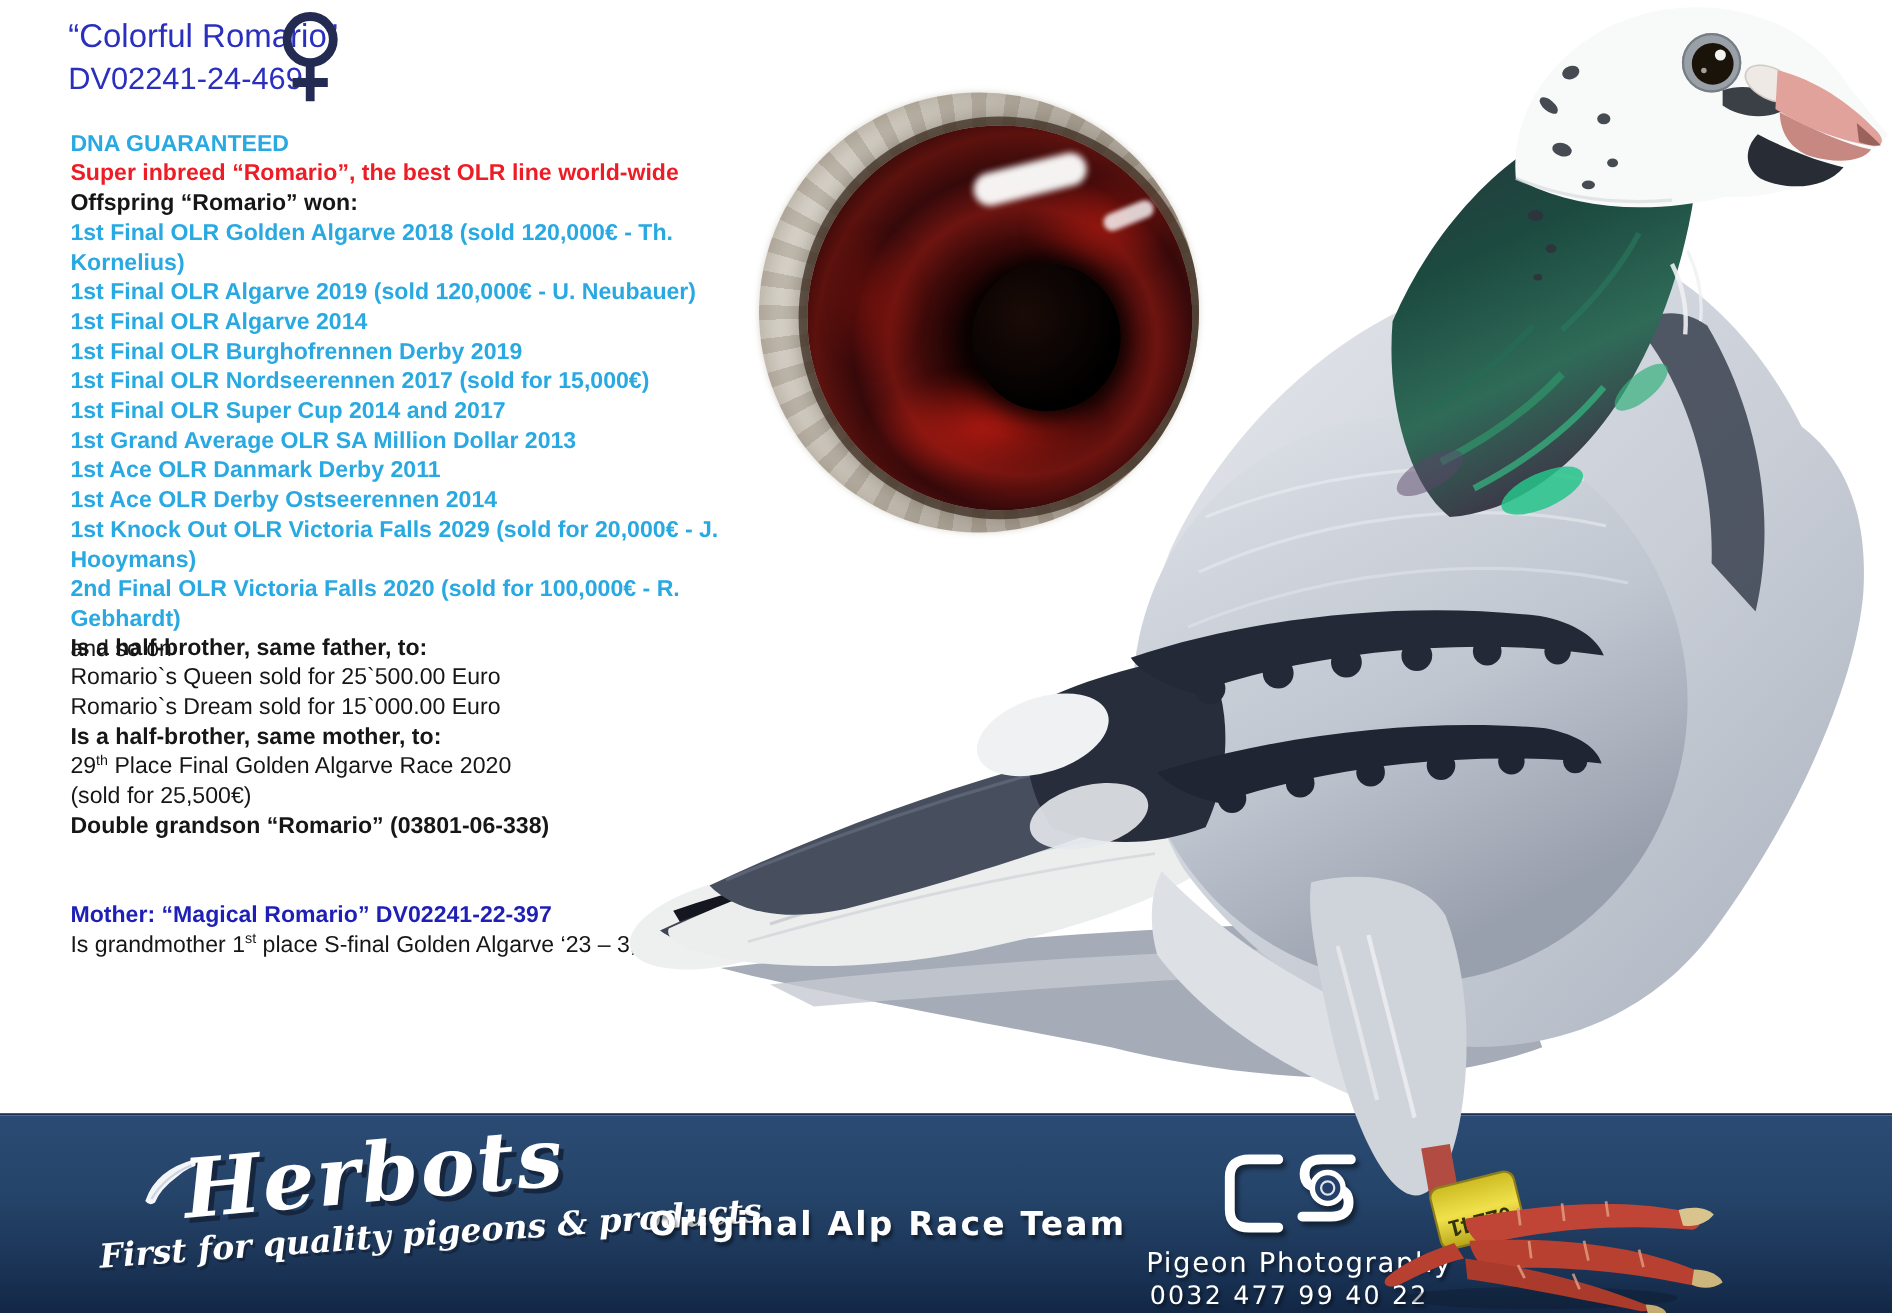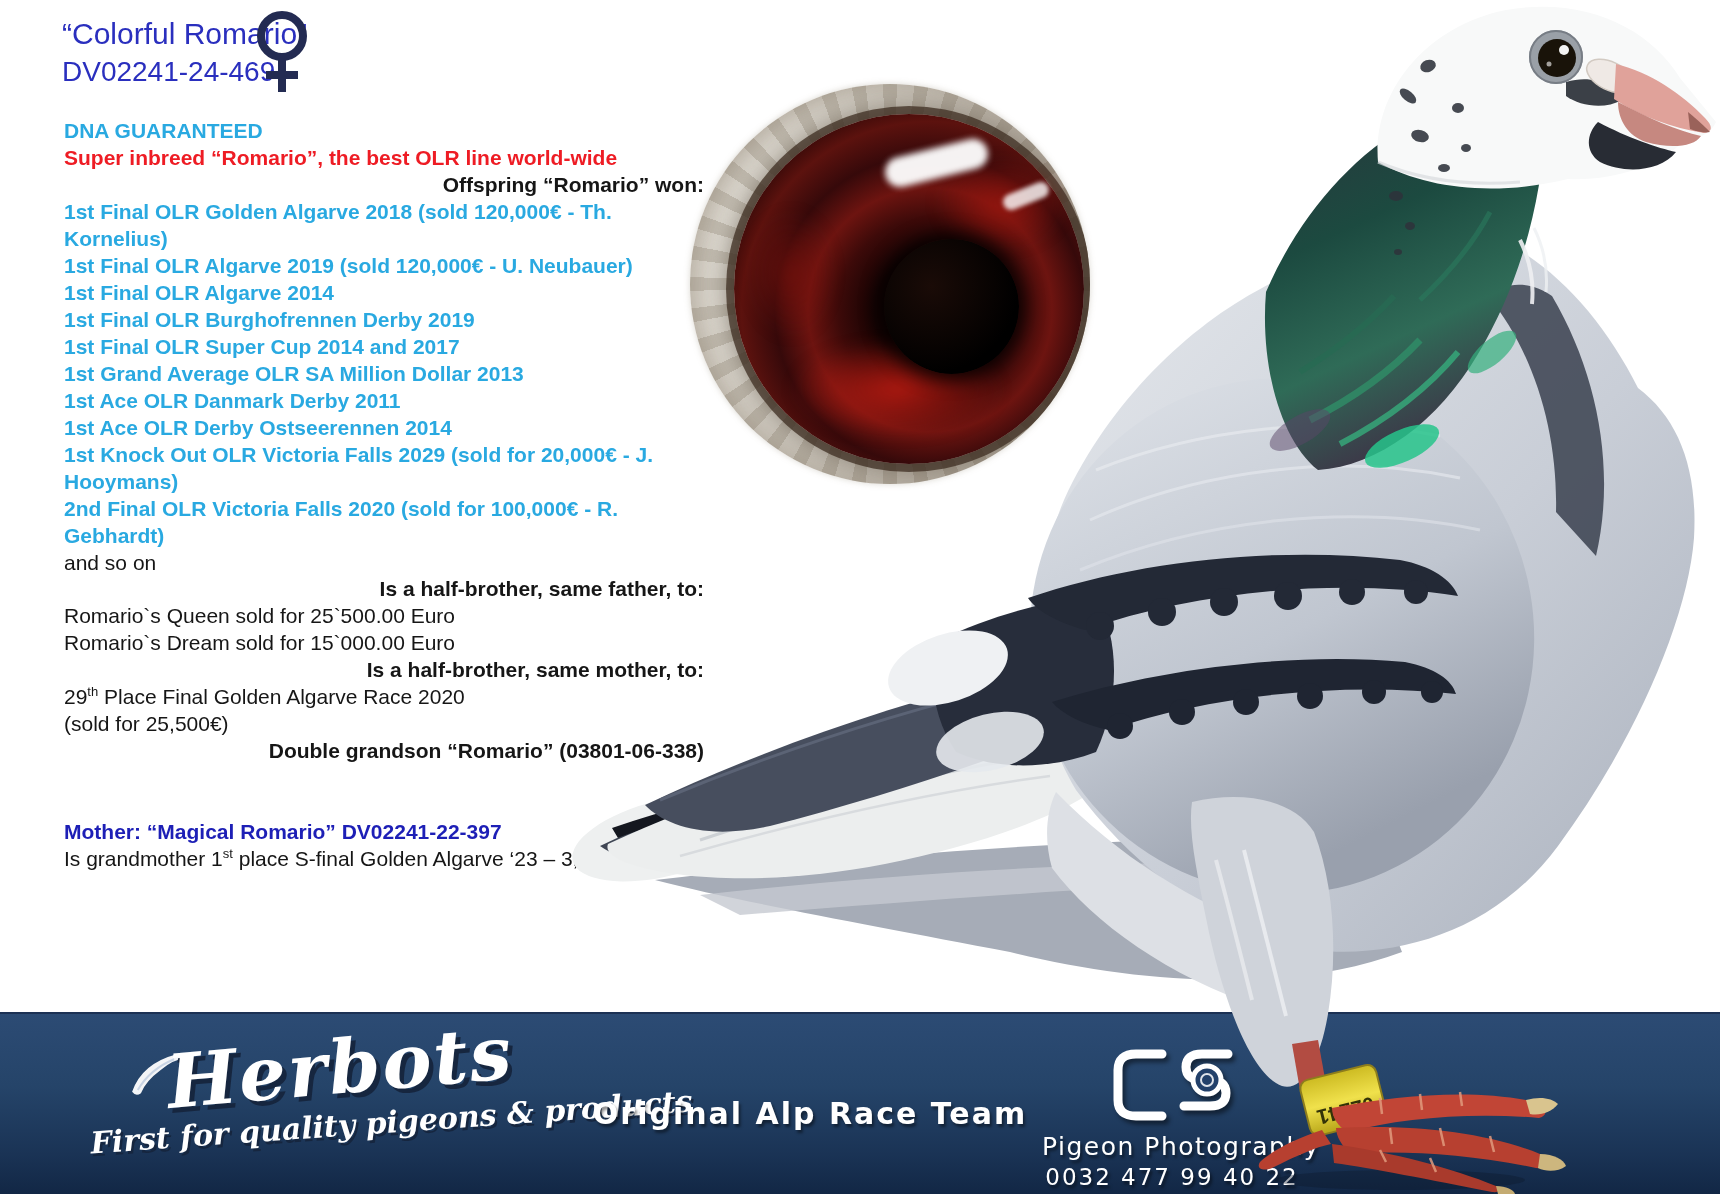--- a/index.html
+++ b/index.html
@@ -11,21 +11,21 @@
   .titleblock{position:absolute;left:62px;top:14px;z-index:2;}
   .title{font-size:30px;line-height:40px;color:#2a2fbe;}
   .ring{font-size:28px;line-height:36px;color:#2a2fbe;}
   .sexicon{position:absolute;left:250px;top:8px;z-index:2;}
 
   .achblock{position:absolute;left:64px;top:117px;z-index:2;width:640px;}
   .fatherblock{position:absolute;left:64px;top:575px;z-index:2;width:640px;}
   .motherblock{position:absolute;left:64px;top:818px;z-index:2;width:680px;}
   .ln{font-size:21px;line-height:27px;font-weight:700;color:#29a9e1;}
   .ln.red{color:#ee1c24;}
-  .ln.black{color:#161616;text-align:right;}
+  .ln.black{color:#161616;}
   .ln.blackreg{color:#161616;font-weight:400;}
   .ln.bluehead{color:#1d1fb6;}
   sup{font-size:13px;line-height:0;text-align:center;}
   .b{font-weight:700;}
 
   
   .eye-photo{
     position:absolute;left:690px;top:84px;width:400px;height:400px;border-radius:50%;
     background:repeating-conic-gradient(from 2deg,#f3f1ea 0deg 5deg,#d6d2c8 5deg 9deg);
     box-shadow:inset 0 0 34px 10px rgba(116,102,84,.55), 0 0 6px rgba(150,140,120,.35);
@@ -61,21 +61,21 @@
   .herbots-brand{
     font-family:"DejaVu Serif",serif;font-style:italic;font-weight:700;font-size:74px;line-height:78px;
     color:#fff;transform:rotate(-5deg);text-shadow:4px 5px 0 #16263f;letter-spacing:2px;
   }
   .herbots-tag{
     font-family:"DejaVu Serif",serif;font-style:italic;font-weight:700;font-size:30px;line-height:36px;
     color:#fff;transform:rotate(-4deg);text-shadow:2px 3px 0 #16263f;margin-top:2px;white-space:nowrap;
   }
   .feather{position:absolute;left:36px;top:28px;transform:rotate(-18deg);}
   .team{
-    position:absolute;left:580px;top:82px;width:460px;text-align:center;color:#fff;
+    position:absolute;left:564px;top:82px;width:460px;text-align:right;color:#fff;
     font-weight:700;font-size:30px;letter-spacing:2px;text-shadow:2px 3px 3px rgba(0,0,0,.45);
     font-family:"DejaVu Sans",sans-serif;
   }
   .csblock{position:absolute;left:1042px;top:28px;width:260px;text-align:center;}
   .cslogo{filter:drop-shadow(3px 4px 2px rgba(0,0,0,.45));}
   .studio{
     color:#fff;font-size:25px;letter-spacing:1.5px;margin-top:2px;white-space:nowrap;
     text-shadow:2px 3px 3px rgba(0,0,0,.5);font-family:"DejaVu Sans",sans-serif;
   }
   .phone{
@@ -102,20 +102,21 @@
   </svg>
 
   <div class="achblock">
     <div class="ln">DNA GUARANTEED</div>
     <div class="ln red">Super inbreed “Romario”, the best OLR line world-wide</div>
     <div class="ln black">Offspring “Romario” won:</div>
     <div class="ln">1st Final OLR Golden Algarve 2018 (sold 120,000€ - Th. Kornelius)</div>
     <div class="ln">1st Final OLR Algarve 2019 (sold 120,000€ - U. Neubauer)</div>
     <div class="ln">1st Final OLR Algarve 2014</div>
     <div class="ln">1st Final OLR Burghofrennen Derby 2019</div>
+    <div class="ln">1st Final OLR Nordseerennen 2017 (sold for 15,000€)</div>
     <div class="ln">1st Final OLR Super Cup 2014 and 2017</div>
     <div class="ln">1st Grand Average OLR SA Million Dollar 2013</div>
     <div class="ln">1st Ace OLR Danmark Derby 2011</div>
     <div class="ln">1st Ace OLR Derby Ostseerennen 2014</div>
     <div class="ln">1st Knock Out OLR Victoria Falls 2029 (sold for 20,000€ - J. Hooymans)</div>
     <div class="ln">2nd Final OLR Victoria Falls 2020 (sold for 100,000€ - R. Gebhardt)</div>
     <div class="ln blackreg">and so on</div>
   </div>
 
   <div class="fatherblock">

